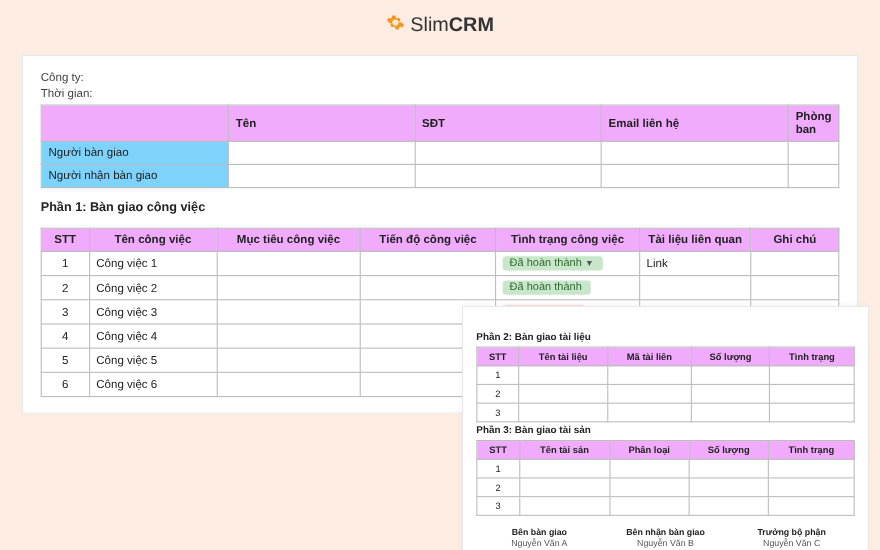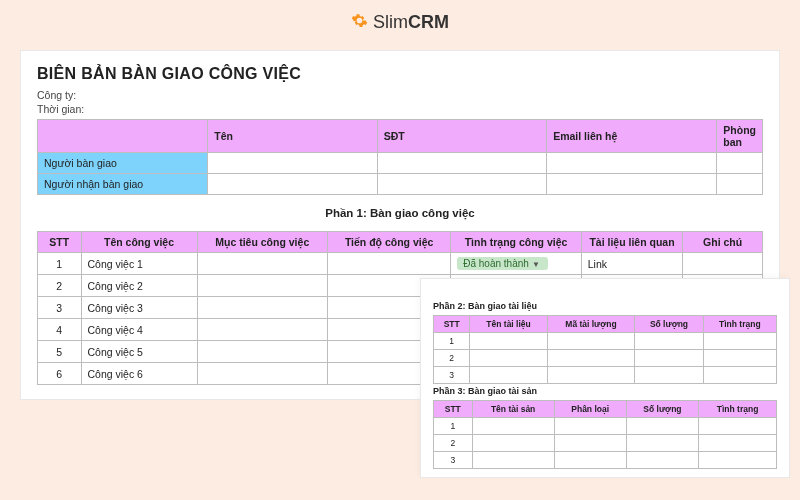--- a/index.html
+++ b/index.html
@@ -37,21 +37,21 @@
     margin-bottom: 6px;
     text-transform: uppercase;
     letter-spacing: 0.3px;
   }
   .meta { font-size: 10.5px; color: #444; margin-bottom: 2px; }
   table { border-collapse: collapse; width: 100%; margin-top: 4px; }
   th, td { border: 1px solid #bdbdbd; padding: 4px 6px; font-size: 10.5px; text-align: left; vertical-align: middle; }
   th { font-weight: 600; background: #f0abfc; }
   .info-table th { width: 25%; }
   .rowhead { background: #7dd3fc; font-weight: 400; }
-  .section-title { font-weight: 700; font-size: 11.5px; margin-top: 12px; margin-bottom: 12px; text-align: center; }
+  .section-title { font-weight: 700; font-size: 11.5px; margin-top: 12px; margin-bottom: 12px; }
   .task-table th { text-align: center; }
   .task-table td.c { text-align: center; }
   .task-table th:nth-child(1){width:6%}
   .task-table th:nth-child(2){width:16%}
   .task-table th:nth-child(3){width:18%}
   .task-table th:nth-child(4){width:17%}
   .task-table th:nth-child(5){width:18%}
   .task-table th:nth-child(6){width:14%}
   .pill { display:inline-block; padding:1px 8px 1px 6px; border-radius:3px; font-size:10px; position:relative; }
   .pill.green { background:#c8e6c9; color:#2e6b30;}
@@ -84,21 +84,20 @@
 <div class="logo">
   <span class="gear">
     <svg width="17" height="17" viewBox="0 0 24 24" fill="#f7941e">
         <path d="M12 8a4 4 0 1 0 0 8 4 4 0 0 0 0-8zm9 4a7 7 0 0 1-.1 1.2l2 1.6-2 3.4-2.4-1a7 7 0 0 1-2 1.2l-.4 2.6h-4l-.4-2.6a7 7 0 0 1-2-1.2l-2.4 1-2-3.4 2-1.6A7 7 0 0 1 3 12c0-.4 0-.8.1-1.2l-2-1.6 2-3.4 2.4 1a7 7 0 0 1 2-1.2L7.9 3h4l.4 2.6a7 7 0 0 1 2 1.2l2.4-1 2 3.4-2 1.6c.1.4.1.8.1 1.2z"></path>
       </svg>
   </span>
   <span class="slim">Slim</span><span class="crm">CRM</span>
 </div>
 
 <div class="doc1">
-  <h1>BIÊN BẢN BÀN GIAO CÔNG VIỆC</h1>
   <div class="meta">Công ty:</div>
   <div class="meta">Thời gian:</div>
 
   <table class="info-table">
     <tbody>
         <tr>
       <th></th>
       <th>Tên</th>
       <th>SĐT</th>
       <th>Email liên hệ</th>
@@ -194,21 +193,21 @@
   </table>
 </div>
 
 <div class="doc2">
   <div class="stitle">Phần 2: Bàn giao tài liệu</div>
   <table>
     <tbody>
         <tr>
       <th>STT</th>
       <th>Tên tài liệu</th>
-      <th>Mã tài lượng</th>
+      <th>Mã tài liên</th>
       <th>Số lượng</th>
       <th>Tình trạng</th>
     </tr>
     </tbody>
       <tbody id="docs-body">
         <tr>
           <td>1</td>
           <td></td>
           <td></td>
           <td></td>
@@ -260,13 +259,27 @@
         <tr>
           <td>3</td>
           <td></td>
           <td></td>
           <td></td>
           <td></td>
         </tr>
       </tbody>
   </table>
 
+  <div class="sigrow">
+    <div class="sigcol">
+      <div class="role">Bên bàn giao</div>
+      <div class="name">Nguyễn Văn A</div>
+    </div>
+    <div class="sigcol">
+      <div class="role">Bên nhận bàn giao</div>
+      <div class="name">Nguyễn Văn B</div>
+    </div>
+    <div class="sigcol">
+      <div class="role">Trưởng bộ phận</div>
+      <div class="name">Nguyễn Văn C</div>
+    </div>
+  </div>
 </div>
 
 </body></html>

